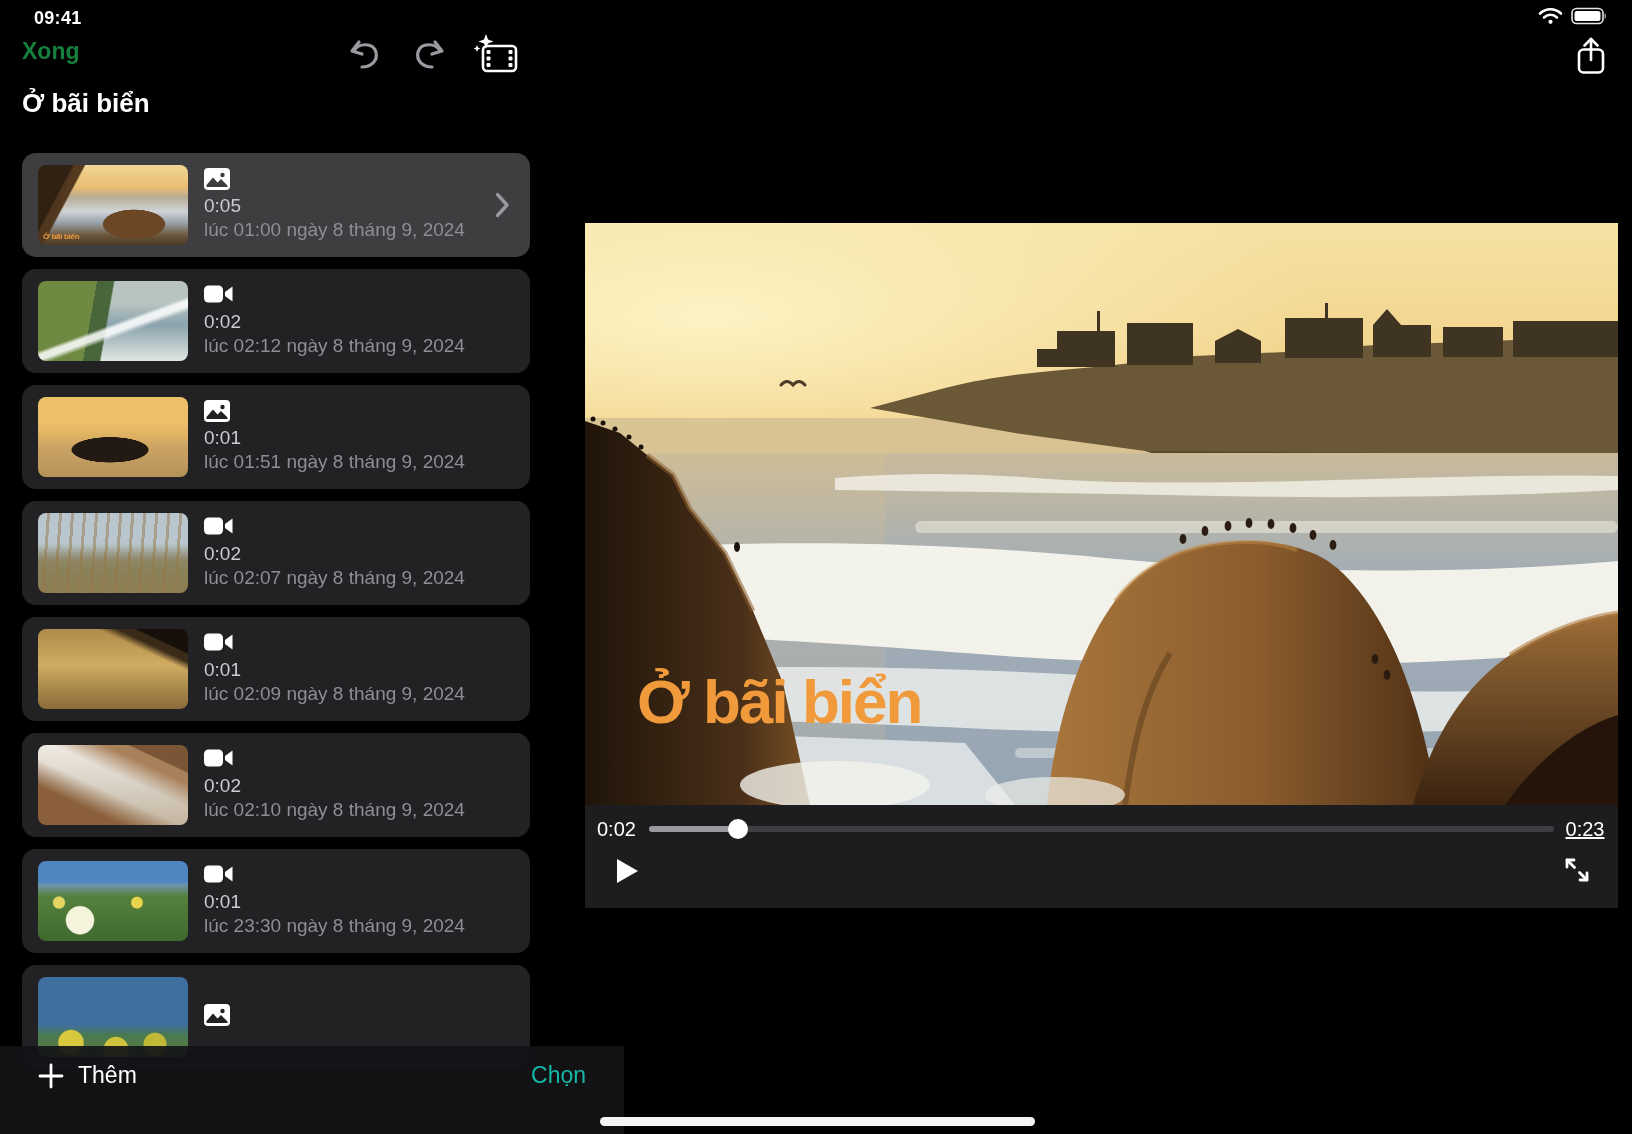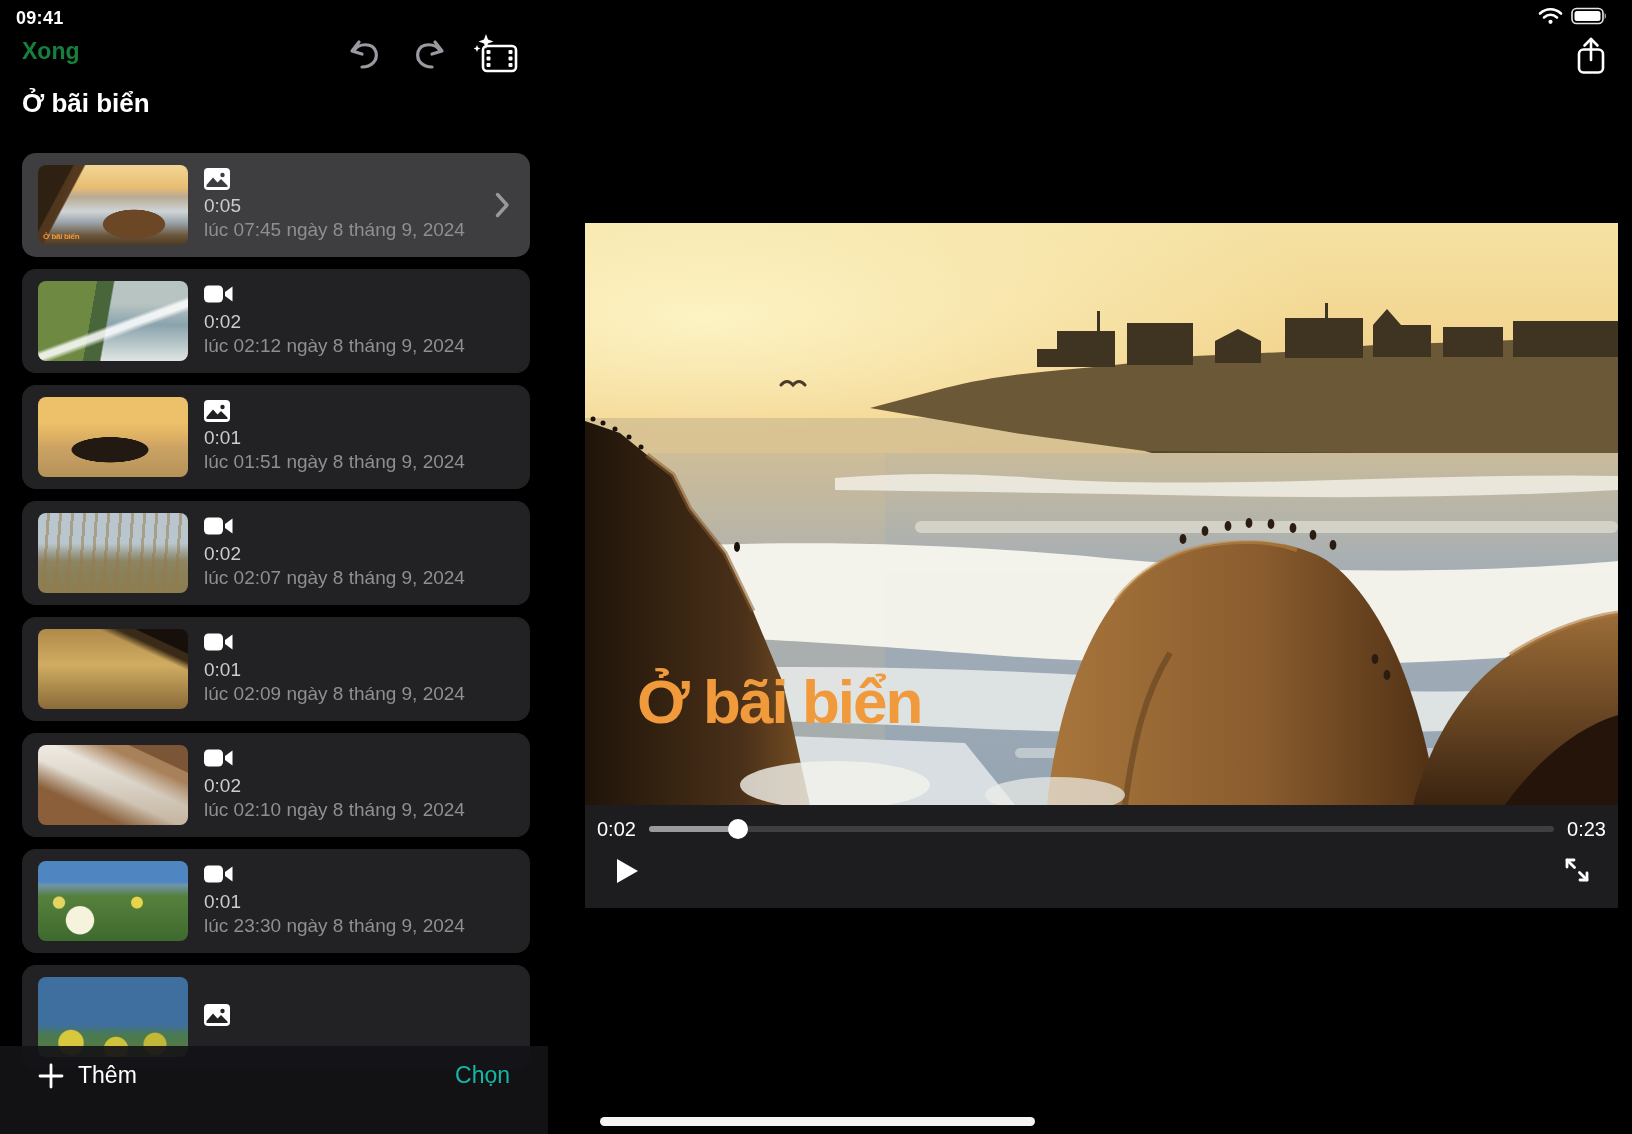--- a/index.html
+++ b/index.html
@@ -1,21 +1,21 @@
 <!DOCTYPE html>
 <html><head>
 <meta charset="utf-8">
 <style>
   * { margin:0; padding:0; box-sizing:border-box; }
   html,body { width:1632px; height:1134px; background:#000; overflow:hidden;
     font-family:"Liberation Sans", sans-serif; -webkit-font-smoothing:antialiased; }
   .abs { position:absolute; }
 
   
-  .status-time { left:16px; top:8px; color:#fff; font-size:18px; font-weight:700; letter-spacing:.3px; }
+  .status-time { left:34px; top:8px; color:#fff; font-size:18px; font-weight:700; letter-spacing:.3px; }
   .status-right { right:24px; top:7px; display:flex; gap:8px; align-items:center; }
 
   
   .sidebar { position:absolute; left:0; top:0; width:548px; height:1134px; background:#000; }
   .done-btn { left:22px; top:38px; color:#15803d; font-size:23px; font-weight:600; background:none; border:none; cursor:pointer; }
   .nav-icons { position:absolute; top:34px; left:346px; display:flex; gap:26px; align-items:center; }
   .icon-btn { background:none; border:none; padding:0; cursor:pointer; display:block; }
   .project-title { left:22px; top:88px; color:#fff; font-size:26px; font-weight:700; }
 
   .clip-list { position:absolute; left:0; top:153px; width:548px; bottom:0; overflow:hidden; }
@@ -24,33 +24,33 @@
   .clip-row.selected { --row-bg:#3e3e41; }
   .clip-row { --row-bg:#222225; }
   .thumb { position:relative; width:150px; height:80px; border-radius:8px; flex:0 0 150px; overflow:hidden; }
   .thumb-overlay-title { position:absolute; left:5px; bottom:4px; font-size:8px; font-weight:700; color:#f09a3c; letter-spacing:-.3px; }
   .clip-meta { margin-left:16px; }
   .type-icon { display:block; height:24px; margin-bottom:2px; }
   .clip-duration { font-size:19px; color:#cbcbd0; line-height:24px; }
   .clip-date { font-size:19px; color:#8e8e93; line-height:24px; }
   .chevron { position:absolute; right:20px; top:50%; transform:translateY(-50%); }
 
-  .sidebar-footer { position:absolute; left:0; bottom:0; width:548px; height:88px;
+  .sidebar-footer { position:absolute; left:0; bottom:0; width:624px; height:88px;
     background:rgba(20,20,23,0.92); display:flex; align-items:flex-start; padding:16px 38px 0 38px; }
   .add-btn { display:flex; align-items:center; gap:14px; background:none; border:none; color:#fff;
     font-size:23px; cursor:pointer; }
   .select-btn { margin-left:auto; background:none; border:none; color:#14b8a6; font-size:23px; cursor:pointer; }
 
   
   .video-frame { left:585px; top:223px; width:1033px; height:582px; display:block; cursor:pointer; }
   .player-controls { left:585px; top:805px; width:1033px; height:103px; background:#1d1d1f; }
   .scrubber-row { position:absolute; left:0; top:8px; width:100%; height:32px;
     display:flex; align-items:center; padding:0 12px; gap:10px; }
   .time-label { color:#fff; font-size:20px; min-width:42px; }
-  .time-label.total { text-align:right; }
+  .time-label.total { text-align:center;text-decoration:underline; }
   .scrub-track { position:relative; flex:1; height:6px; border-radius:3px; background:#3f3f43; cursor:pointer; }
   .scrub-fill { position:absolute; left:0; top:0; height:6px; border-radius:3px; background:#9a9a9e; }
   .scrub-thumb { position:absolute; top:-7px; width:20px; height:20px; border-radius:50%; background:#fff; cursor:grab; }
   .play-btn { position:absolute; left:30px; top:53px; background:none; border:none; cursor:pointer; }
   .expand-btn { position:absolute; right:28px; top:52px; background:none; border:none; cursor:pointer; }
 
   .home-indicator { left:600px; top:1117px; width:435px; height:9px; border-radius:5px; background:#f4f4f4; cursor:grab; }
 
   
   .thumb-1 { background:
@@ -133,21 +133,21 @@
     <div class="thumb thumb-1">
       <span class="thumb-overlay-title">Ở bãi biển</span>
     </div>
     <div class="clip-meta">
       <span class="type-icon"><svg width="26" height="22" viewBox="0 0 26 22">
               <rect width="26" height="22" rx="4" fill="#fff"></rect>
               <path d="M2.5 17 L9 9.5 L13.5 14.5 L17 11 L23.5 17.5 L23.5 19 L2.5 19 Z" fill="var(--row-bg,#222225)"></path>
               <circle cx="18.5" cy="7" r="2.2" fill="var(--row-bg,#222225)"></circle>
             </svg></span>
       <div class="clip-duration">0:05</div>
-      <div class="clip-date">lúc 07:45 ngày 8 tháng 9, 2024</div>
+      <div class="clip-date">lúc 01:00 ngày 8 tháng 9, 2024</div>
     </div>
   <svg class="chevron" width="15" height="26" viewBox="0 0 15 26">
           <path d="M2.5 2.5 L12 13 L2.5 23.5" fill="none" stroke="#98989d" stroke-width="3.4" stroke-linecap="round" stroke-linejoin="round"></path>
         </svg>
       </div>
       <div class="clip-row">
     <div class="thumb thumb-2">
       
     </div>
     <div class="clip-meta">

